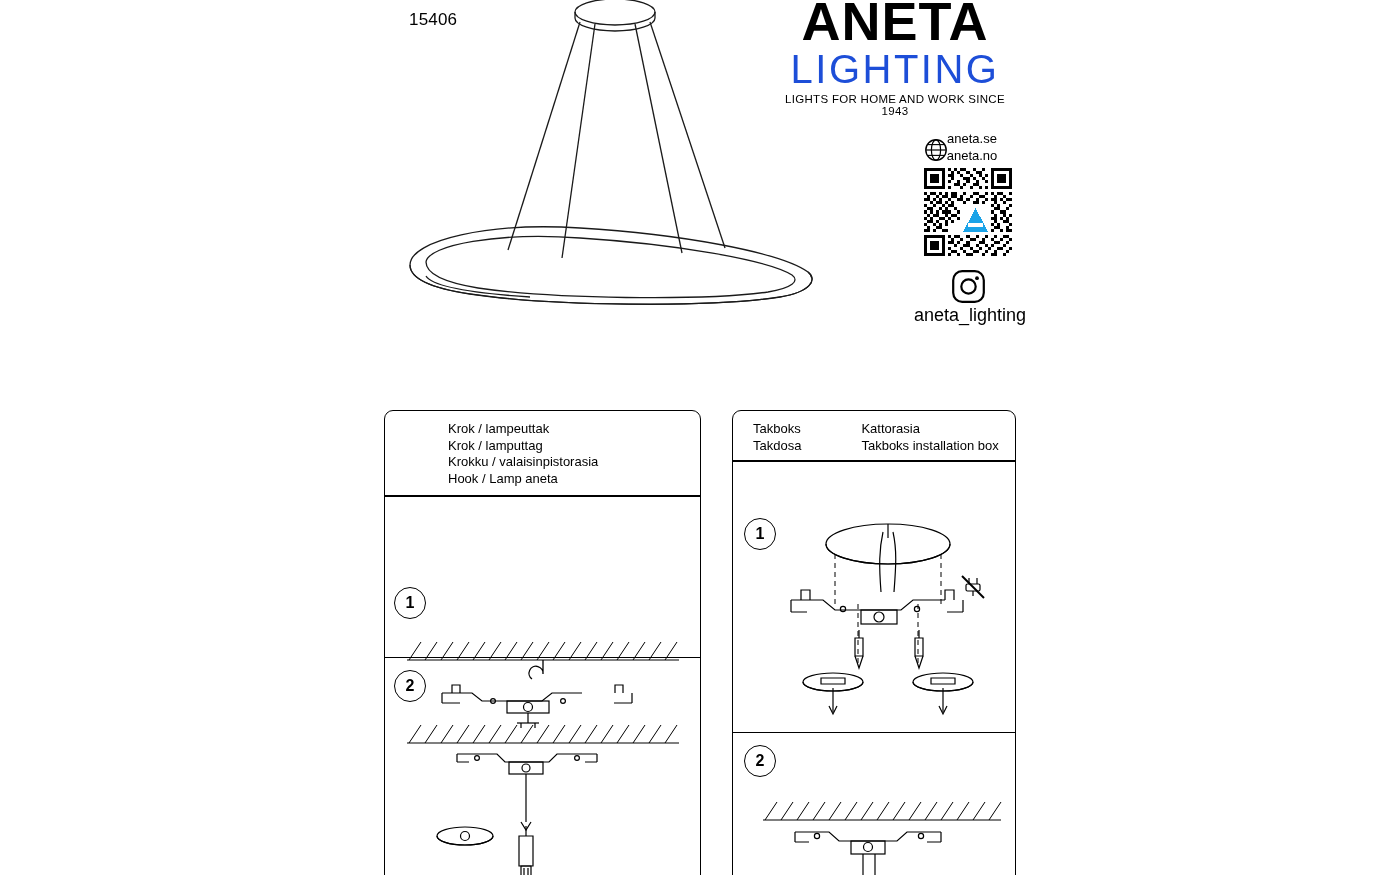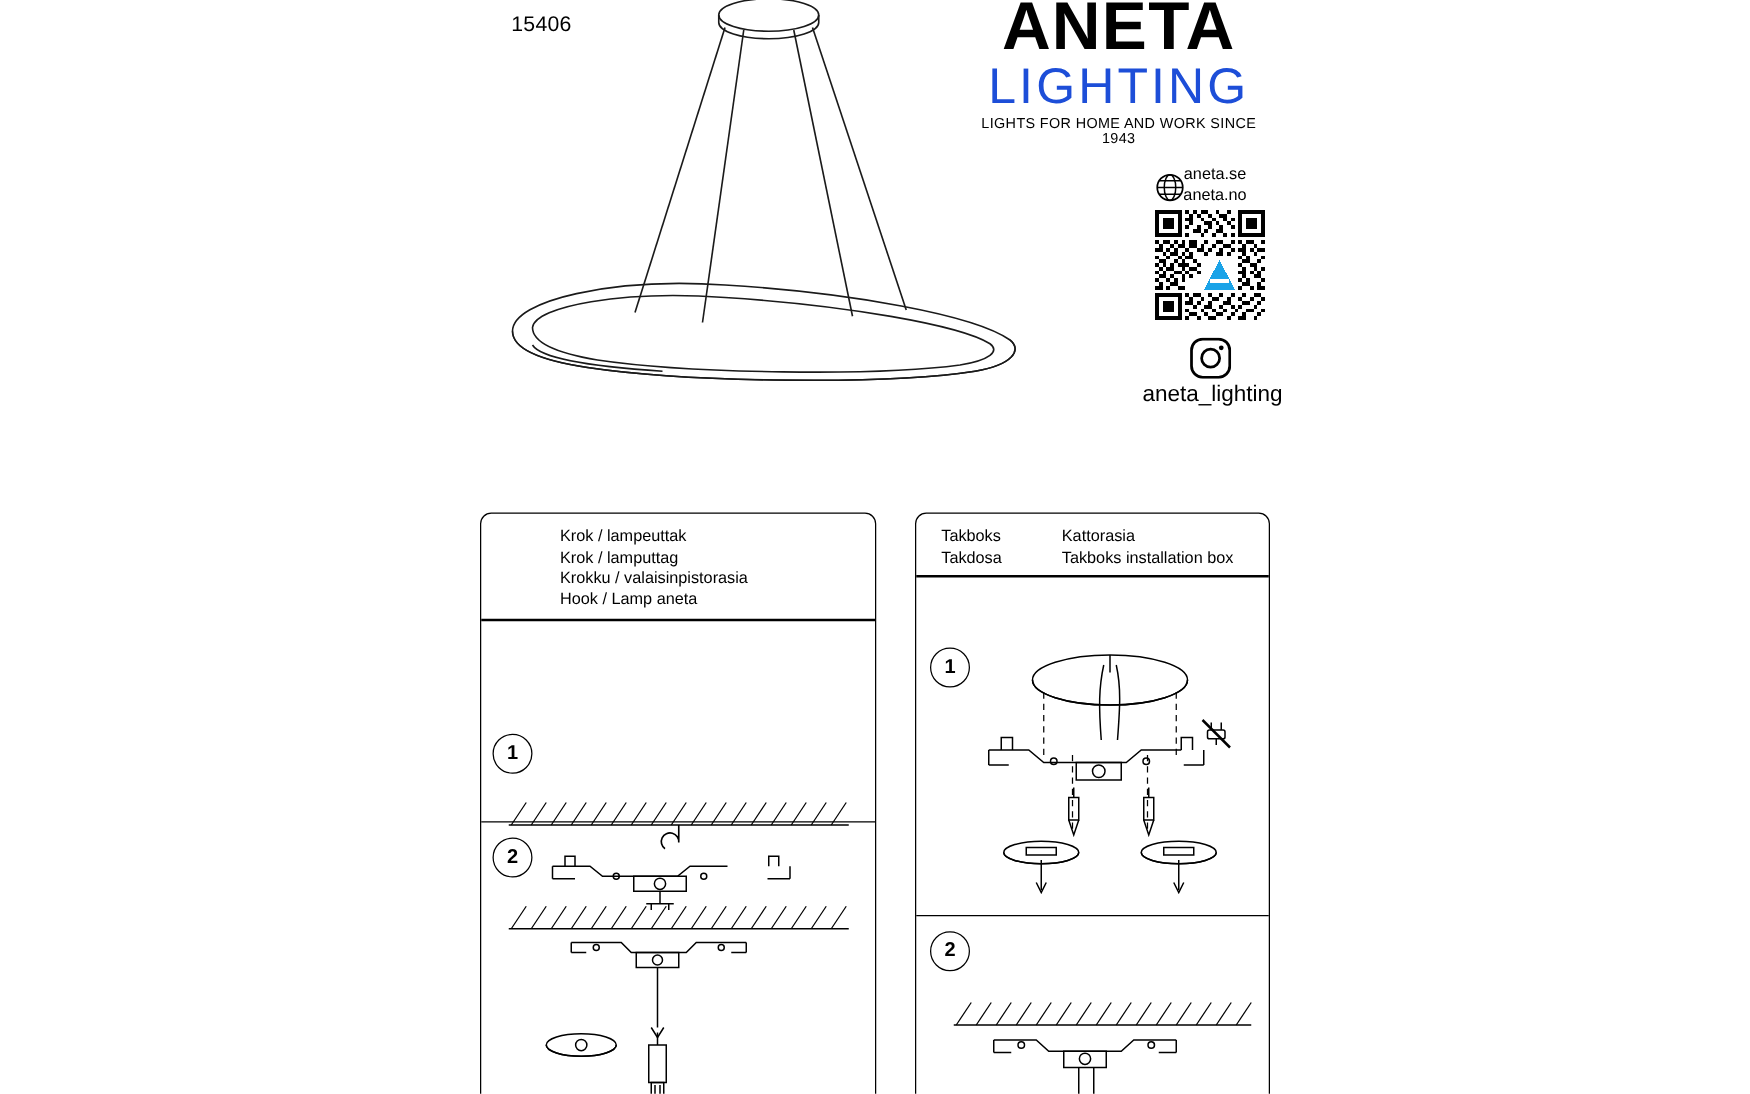--- a/index.html
+++ b/index.html
@@ -52,21 +52,21 @@
   .panel-head{padding:10px 14px 8px 20px;}
   .panel-head .hl{font-size:13px;line-height:16.5px;white-space:nowrap;margin-left:43px;}
   .hrule{height:1.5px;background:#000;width:100%;}
 
   .step-badge{
     width:30px;height:30px;border:1.6px solid #000;border-radius:50%;
     display:flex;align-items:center;justify-content:center;
     font-size:16px;font-weight:bold;background:#fff;
   }
 
-  .two-col-head{display:flex;gap:48px;padding:10px 14px 6px 20px;}
+  .two-col-head{display:flex;gap:60px;padding:10px 14px 6px 20px;}
   .two-col-head .col .hl{font-size:13px;line-height:16.5px;white-space:nowrap;}
 
   .sect{position:relative;}
   svg{display:block;}
 </style>
 </head>
 <body>
 
 <div class="abs" id="model-number">15406</div>
 

